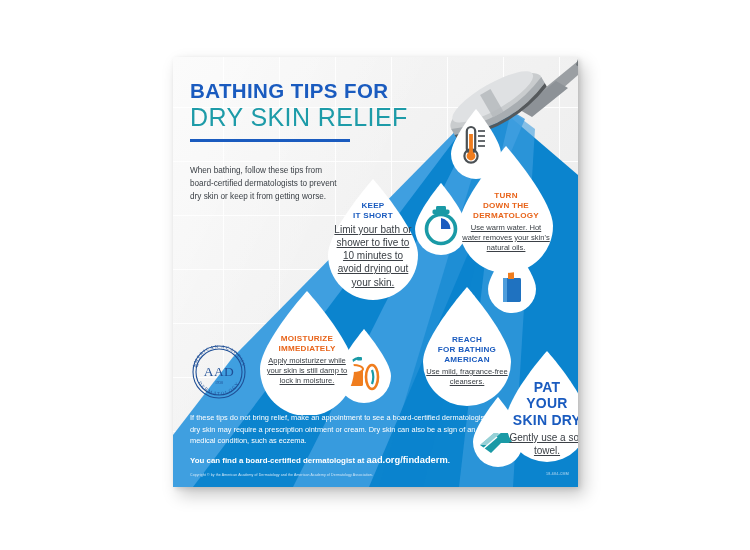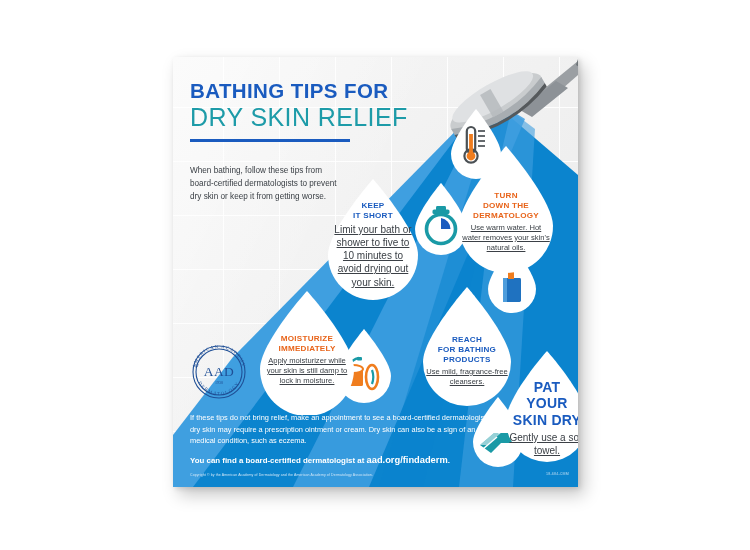--- a/index.html
+++ b/index.html
@@ -276,21 +276,21 @@
   </div>
 
   <div class="drop" id="drop-gentle">
     <svg class="dropbg" viewBox="0 0 94 122" preserveAspectRatio="none">
       <path d="M47 2 C47 2 91 52 91 77 A44 44 0 0 1 3 77 C3 52 47 2 47 2 Z" fill="#ffffff"></path>
     </svg>
     <div class="drop-body" style="padding-top:30px;">
       <div class="d-title blue">
         <span>REACH</span><br>
         <span>FOR BATHING</span><br>
-        <span>PRODUCTS</span>
+        <span>AMERICAN</span>
       </div>
       <div class="d-body">Use mild, fragrance-free cleansers.</div>
     </div>
   </div>
 
   <div class="drop" id="drop-pat">
     <svg class="dropbg" viewBox="0 0 88 114" preserveAspectRatio="none">
       <path d="M44 2 C44 2 85 48 85 72 A41 41 0 0 1 3 72 C3 48 44 2 44 2 Z" fill="#ffffff"></path>
     </svg>
     <div class="drop-body" style="padding-top:24px;">

